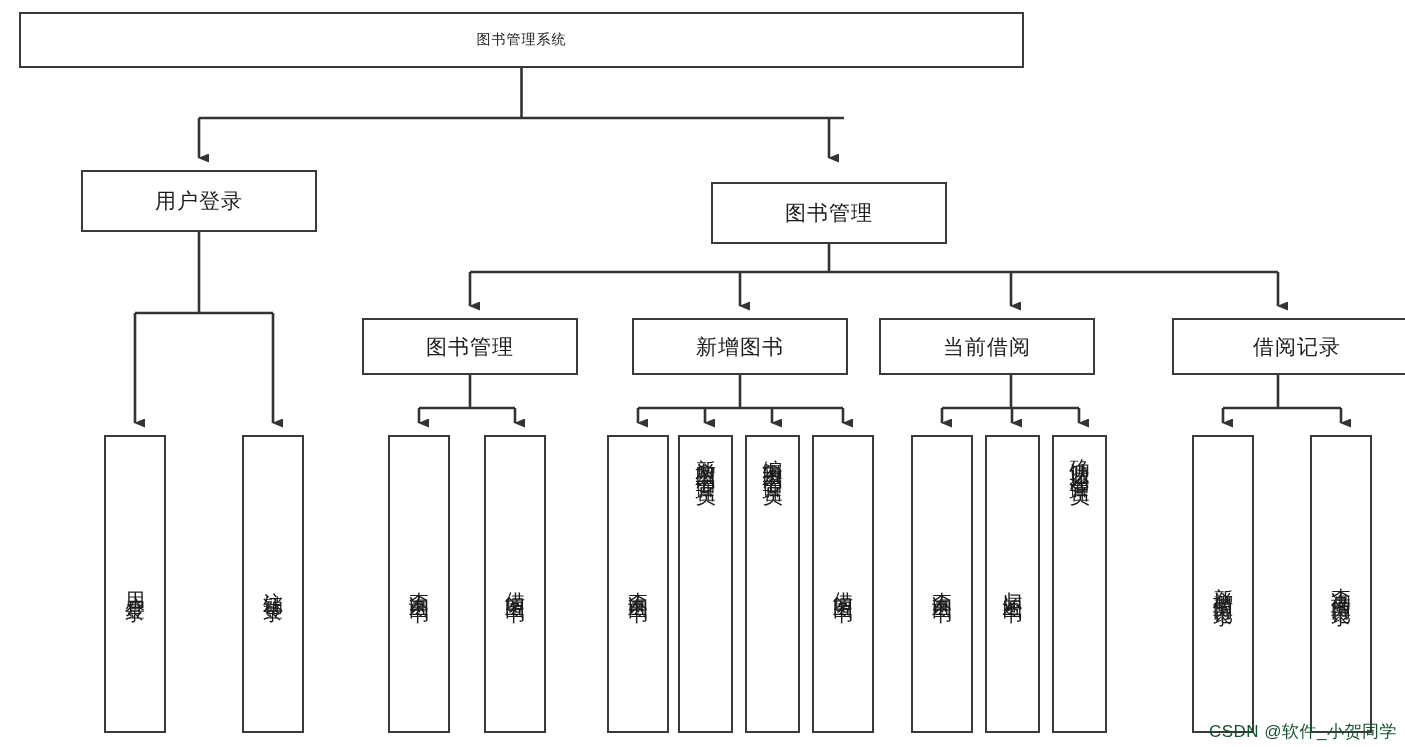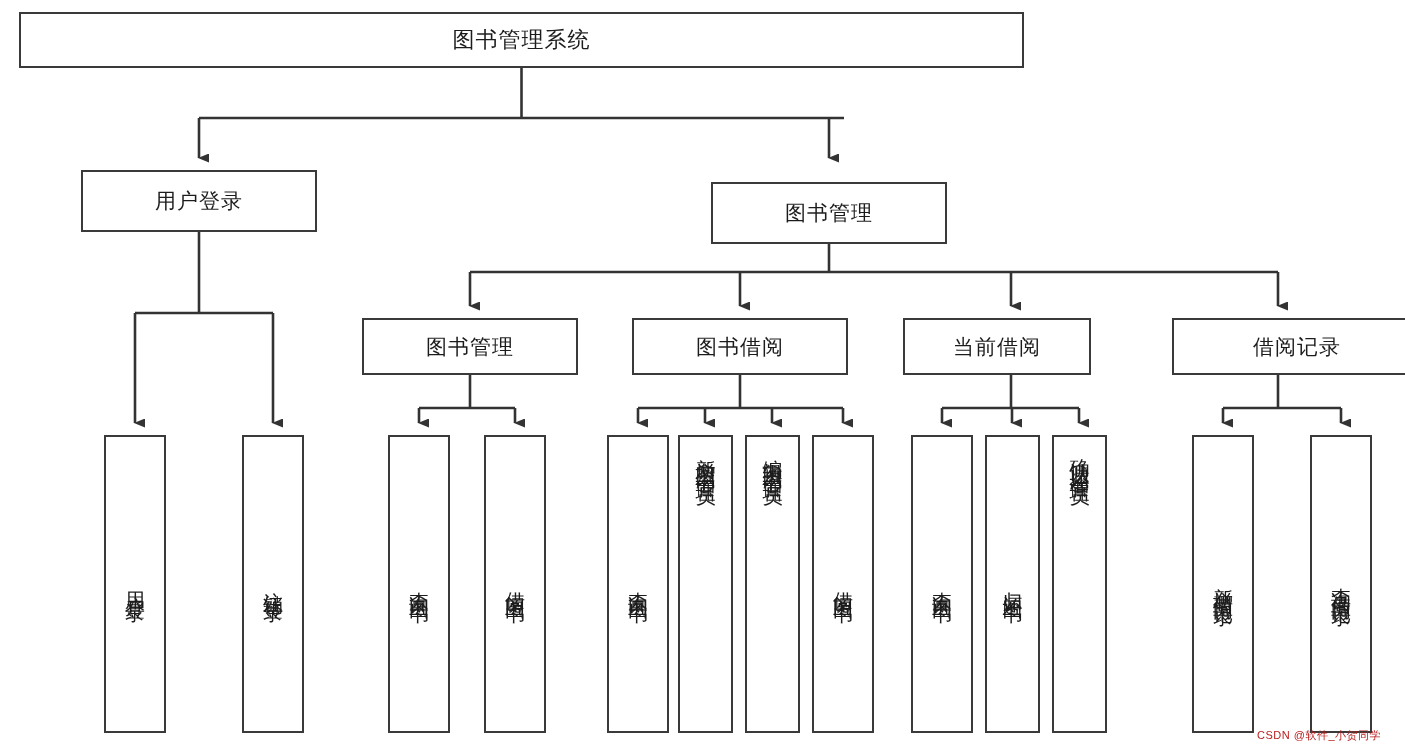--- a/index.html
+++ b/index.html
@@ -4,26 +4,26 @@
 <style>
   html,body{margin:0;padding:0;background:#ffffff;}
   body{width:1405px;height:747px;overflow:hidden;
        font-family:"Liberation Sans","DejaVu Sans",sans-serif;}
   #stage{position:relative;width:1405px;height:747px;background:#fff;}
   svg.wires{position:absolute;left:0;top:0;width:1405px;height:747px;}
   .node{position:absolute;box-sizing:border-box;background:#ffffff;
         border:2.5px solid #3a3a3a;display:flex;align-items:center;
         justify-content:center;color:#1c1c1c;}
   .node.h{font-size:21px;letter-spacing:1px;}
-  .node.title{font-size:22px;letter-spacing:1px;}
+  .node.title{font-size:14px;letter-spacing:1px;}
   .node.v{writing-mode:vertical-rl;text-orientation:upright;
           font-size:20px;letter-spacing:4px;padding:6px 0;
           justify-content:center;align-items:center;line-height:1.05;}
   .node.v.tall{justify-content:flex-start;}
-  .wm{position:absolute;right:24px;bottom:4px;font-size:11px;color:#b91c1c;
+  .wm{position:absolute;right:8px;bottom:4px;font-size:17px;color:#14532d;
       letter-spacing:.5px;white-space:nowrap;}
 </style>
 </head>
 <body>
 
 <div id="stage">
 
   <svg class="wires" viewBox="0 0 1405 747" xmlns="http://www.w3.org/2000/svg">
     <defs>
       <marker id="ah" markerWidth="9" markerHeight="11" refX="4.5" refY="10" orient="auto" markerUnits="userSpaceOnUse">
@@ -73,22 +73,22 @@
       <path d="M1341,408 L1341,423" marker-end="url(#ah)"></path>
     </g>
   </svg>
 
   <div class="node title" style="left:19px;top:12px;width:1005px;height:56px;">图书管理系统</div>
 
   <div class="node h" style="left:81px;top:170px;width:236px;height:62px;">用户登录</div>
   <div class="node h" style="left:711px;top:170px;width:236px;height:62px;margin-top:12px;">图书管理</div>
 
   <div class="node h" style="left:362px;top:318px;width:216px;height:57px;">图书管理</div>
-  <div class="node h" style="left:632px;top:318px;width:216px;height:57px;">图书借阅</div>
-  <div class="node h" style="left:903px;top:318px;width:188px;height:57px;">当前借阅</div>
+  <div class="node h" style="left:632px;top:318px;width:216px;height:57px;">新增图书</div>
+  <div class="node h" style="left:879px;top:318px;width:216px;height:57px;">当前借阅</div>
   <div class="node h" style="left:1172px;top:318px;width:250px;height:57px;">借阅记录</div>
 
   <div class="node v" style="left:104px;top:435px;width:62px;height:298px;">用户登录</div>
   <div class="node v" style="left:242px;top:435px;width:62px;height:298px;">注销登录</div>
 
   <div class="node v" style="left:388px;top:435px;width:62px;height:298px;">查询图书</div>
   <div class="node v" style="left:484px;top:435px;width:62px;height:298px;">借阅图书</div>
 
   <div class="node v" style="left:607px;top:435px;width:62px;height:298px;">查询图书</div>
   <div class="node v tall" style="left:678px;top:435px;width:55px;height:298px;">新增图书（管理员）</div>

